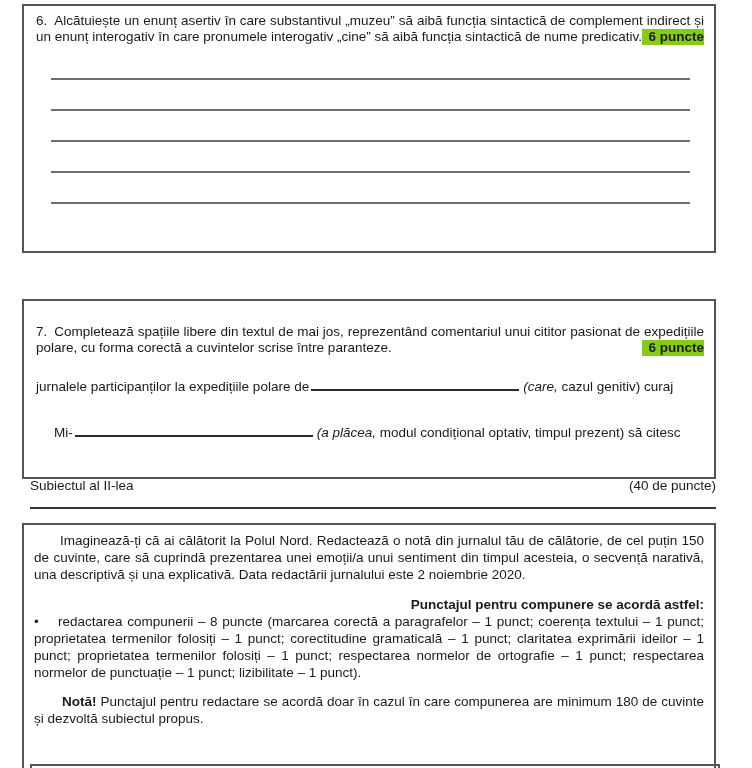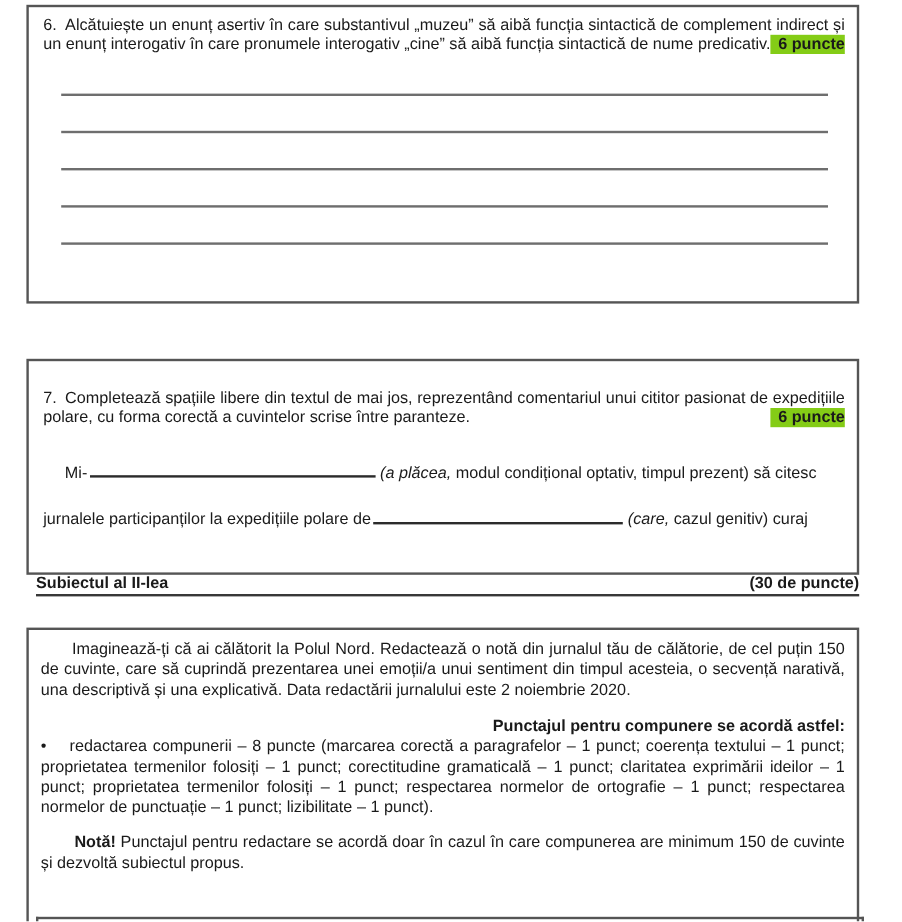--- a/index.html
+++ b/index.html
@@ -48,23 +48,23 @@
     display:inline-block;vertical-align:baseline;
     border-bottom:2px solid #2b2b2b;height:12px;
   }
   .blank.b1{width:238px;margin:0 4px 0 2px;}
   .blank.b2{width:208px;margin:0 4px 0 2px;}
   .it{font-style:italic;}
   .section-heading{
     position:absolute;left:30px;top:478px;width:686px;
     box-sizing:border-box;
     display:flex;justify-content:space-between;align-items:flex-end;
-    font-size:13.5px;font-weight:bold;
+    font-size:13.5px;font-weight:normal;
     border-bottom:2px solid #383838;
-    padding-bottom:2px;
+    padding-bottom:14px;
   }
   .intro{
     font-size:13.5px;line-height:17px;
     text-align:justify;text-indent:26px;
   }
   .scoring-heading{
     font-size:13.5px;line-height:17px;font-weight:bold;
     margin-top:13px;
     text-align:right;
   }
@@ -99,38 +99,38 @@
       <div class="answer-line"></div>
       <div class="answer-line"></div>
       <div class="answer-line"></div>
       <div class="answer-line"></div>
     </div>
   </div>
 
   <div class="box" id="box-ex7">
     <p class="prompt"><span class="num">7.</span><span>Completează spațiile libere din textul de mai jos, reprezentând comentariul unui cititor pasionat de expedițiile polare, cu forma corectă a cuvintelor scrise între paranteze.</span><span class="points">6 puncte</span></p>
 
+    <div class="fill-line" id="fill-line-2"><span>jurnalele participanților la expedițiile polare de</span><span class="blank b2"></span><span class="it">(care,</span><span> cazul genitiv) curaj</span></div>
+
     <div class="fill-line" id="fill-line-1"><span>Mi-</span><span class="blank b1"></span><span class="it">(a plăcea,</span><span> modul condițional optativ, timpul prezent) să citesc</span></div>
-
-    <div class="fill-line" id="fill-line-2"><span>jurnalele participanților la expedițiile polare de</span><span class="blank b2"></span><span class="it">(care,</span><span> cazul genitiv) curaj</span></div>
 
   </div>
 
   <div class="section-heading">
     <span>Subiectul al II-lea</span>
-    <span>(30 de puncte)</span>
+    <span>(40 de puncte)</span>
   </div>
 
   <div class="box" id="box-comp">
     <p class="intro">Imaginează-ți că ai călătorit la Polul Nord. Redactează o notă din jurnalul tău de călătorie, de cel puțin 150 de cuvinte, care să cuprindă prezentarea unei emoții/a unui sentiment din timpul acesteia, o secvență narativă, una descriptivă și una explicativă. Data redactării jurnalului este 2 noiembrie 2020.</p>
 
     <p class="scoring-heading">Punctajul pentru compunere se acordă astfel:</p>
 
     <div>
       <div class="scoring-item"><span class="bullet">•</span><span>redactarea compunerii – 8 puncte (marcarea corectă a paragrafelor – 1 punct; coerența textului – 1 punct; proprietatea termenilor folosiți – 1 punct; corectitudine gramaticală – 1 punct; claritatea exprimării ideilor – 1 punct; proprietatea termenilor folosiți – 1 punct; respectarea normelor de ortografie – 1 punct; respectarea normelor de punctuație – 1 punct; lizibilitate – 1 punct).</span></div>
     </div>
 
-    <p class="note"><b>Notă!</b><span>&nbsp;</span><span>Punctajul pentru redactare se acordă doar în cazul în care compunerea are minimum 150 de cuvinte și dezvoltă subiectul propus.</span></p>
+    <p class="note"><b>Notă!</b><span>&nbsp;</span><span>Punctajul pentru redactare se acordă doar în cazul în care compunerea are minimum 180 de cuvinte și dezvoltă subiectul propus.</span></p>
   </div>
 
   <div class="next-box-edge"></div>
 
 </div>
 
 </body></html>

